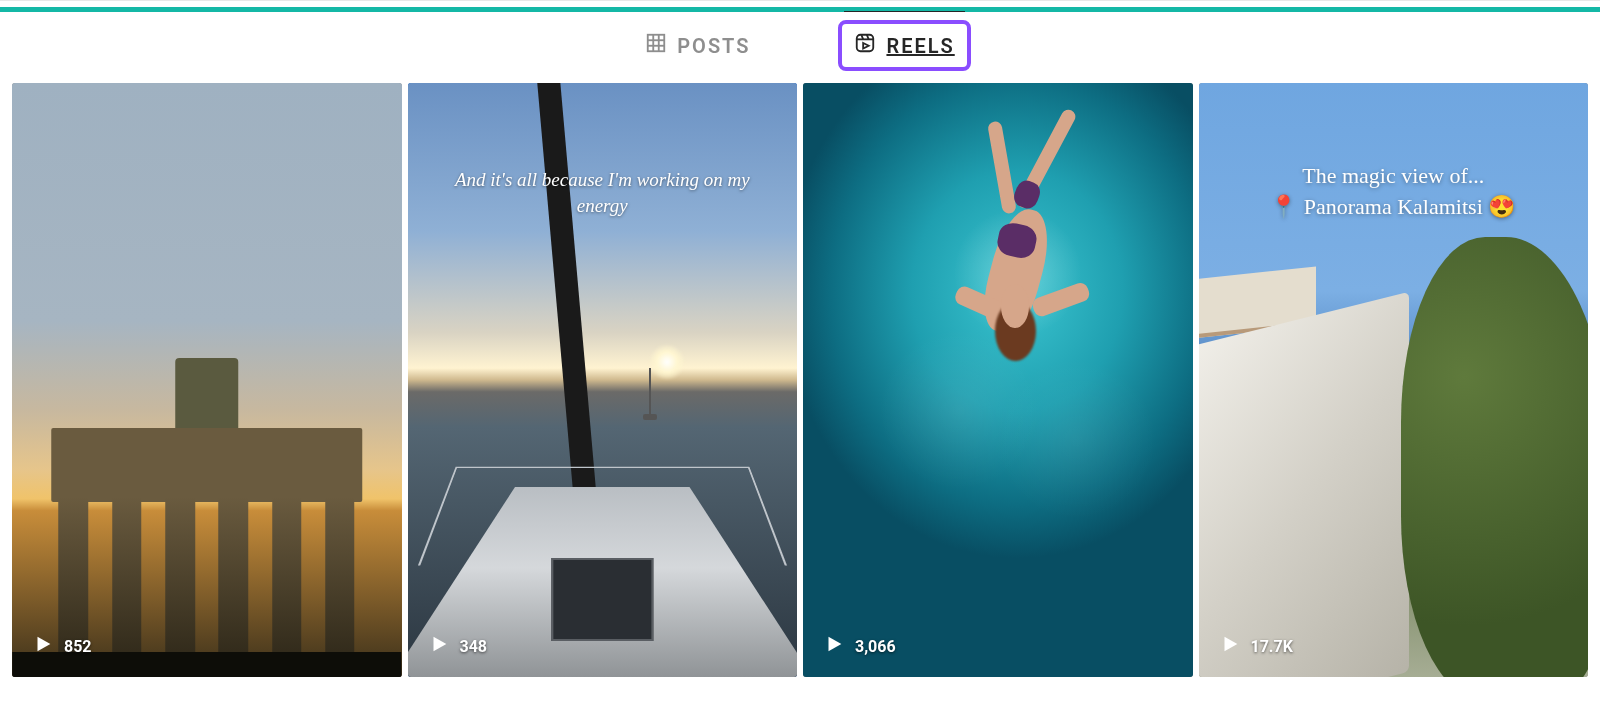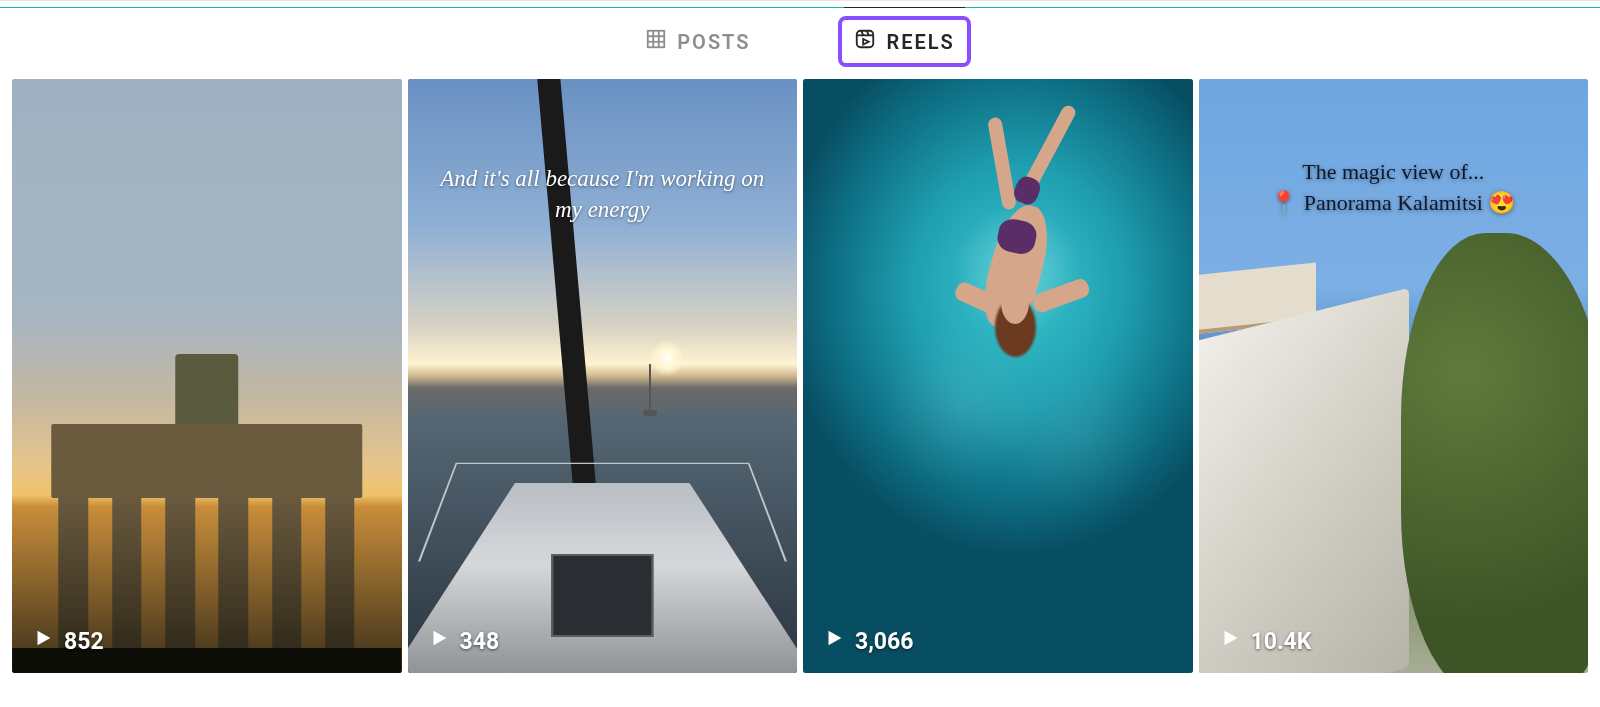--- a/index.html
+++ b/index.html
@@ -15,21 +15,21 @@
     background: #e8e8e8;
     margin: 0 0 6px 0;
     width: 100%;
   }
   .tabs {
     display: flex;
     justify-content: center;
     align-items: center;
     gap: 84px;
     padding: 14px 0 18px 0;
-    border-top: 1px solid #14b8a6;
+    border-top: 5px solid #14b8a6;
   }
   .tab {
     display: flex;
     align-items: center;
     gap: 10px;
     color: #8e8e8e;
     font-size: 20px;
     font-weight: 600;
     letter-spacing: 2px;
     text-transform: uppercase;
@@ -46,20 +46,21 @@
     top: -15px;
     left: 0;
     right: 0;
     height: 1px;
     background: #262626;
   }
   .tab.highlighted {
     outline: 4px solid #8a4dff;
     outline-offset: 2px;
     border-radius: 2px;
+    text-decoration: underline;
   }
   .tab svg { width: 22px; height: 22px; }
   .tab svg * { stroke: currentColor; fill: none; stroke-width: 2; }
 
   .grid {
     display: flex;
     gap: 6px;
     padding: 0 12px;
   }
   .reel {
@@ -204,21 +205,21 @@
     border-radius:2px;
   }
   .reel-1 .caption-italic {
     position: absolute;
     top: 84px;
     left: 0; right: 0;
     text-align: center;
     color: #fff;
     font-family: Georgia, "Times New Roman", serif;
     font-style: italic;
-    font-size: 23px;
+    font-size: 19px;
     line-height: 1.35;
     text-shadow: 0 1px 3px rgba(0,0,0,0.5);
     padding: 0 24px;
   }
 
   
   .reel-2 .bg {
     background:
       radial-gradient(ellipse 60% 45% at 55% 35%, #3bc5d0 0%, #1f9fb0 45%, #0d6d82 80%, #084e63 100%);
   }
@@ -337,37 +338,37 @@
       radial-gradient(circle at 30% 30%, #5f7a3c 0%, #3d5526 70%),
       radial-gradient(circle at 70% 60%, #54702f 0%, #2f4420 70%);
     border-radius: 40% 50% 30% 40%;
     filter: blur(0.5px);
   }
   .reel-3 .caption-serif {
     position: absolute;
     top: 78px;
     left: 0; right: 0;
     text-align: center;
-    color: #0f172a;
+    color: #ffffff;
     font-family: Georgia, "Times New Roman", serif;
     font-size: 22px;
     line-height: 1.4;
     text-shadow: 0 1px 4px rgba(0,0,0,0.4);
     padding: 0 18px;
   }
 
   .views {
     position: absolute;
     left: 20px;
     bottom: 18px;
     display: flex;
     align-items: center;
     gap: 10px;
     color: #fff;
-    font-size: 23px;
+    font-size: 16px;
     font-weight: 700;
     text-shadow: 0 1px 3px rgba(0,0,0,0.6);
   }
   .views svg { width: 22px; height: 22px; }
 </style>
 </head>
 <body>
 
 <div class="divider-top"></div>
 
@@ -478,17 +479,17 @@
     <div class="roof"></div>
     <div class="wall"></div>
     <div class="bush"></div>
     <div class="caption-serif">The magic view of...<br>📍 Panorama Kalamitsi 😍</div>
     <div class="views">
       <span>
         <svg viewBox="0 0 24 24">
             <polygon points="6,4 20,12 6,20" fill="#fff" stroke="none"></polygon>
           </svg>
       </span>
-      <span>10.4K</span>
+      <span>17.7K</span>
     </div>
   </div>
 
 </div>
 
 </body></html>

